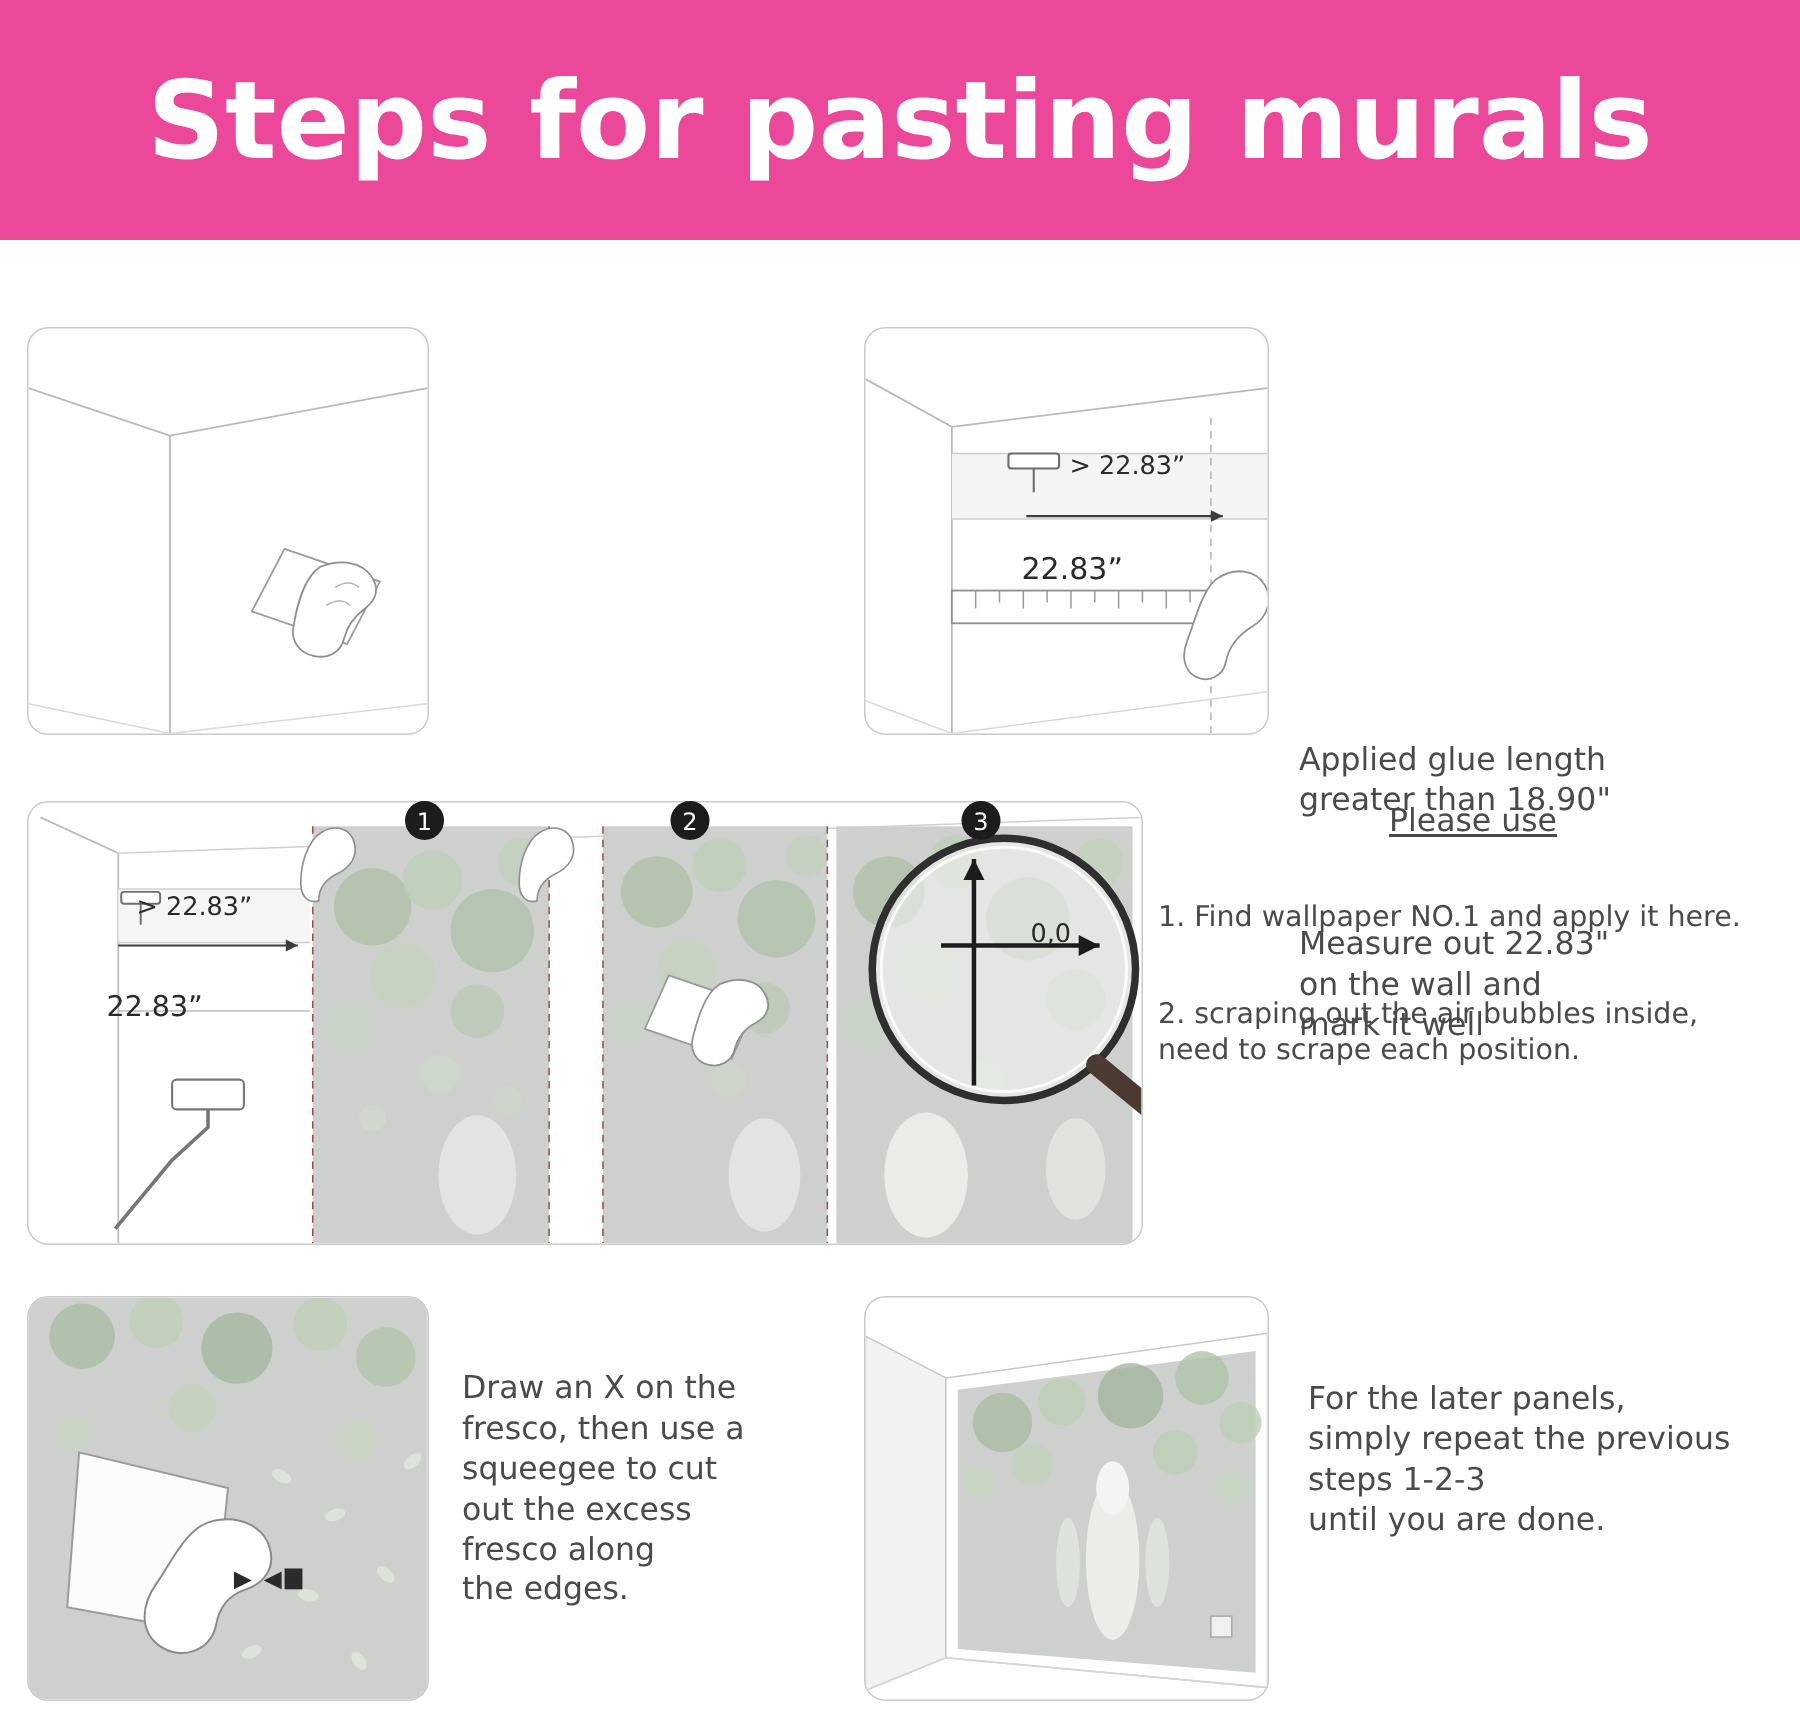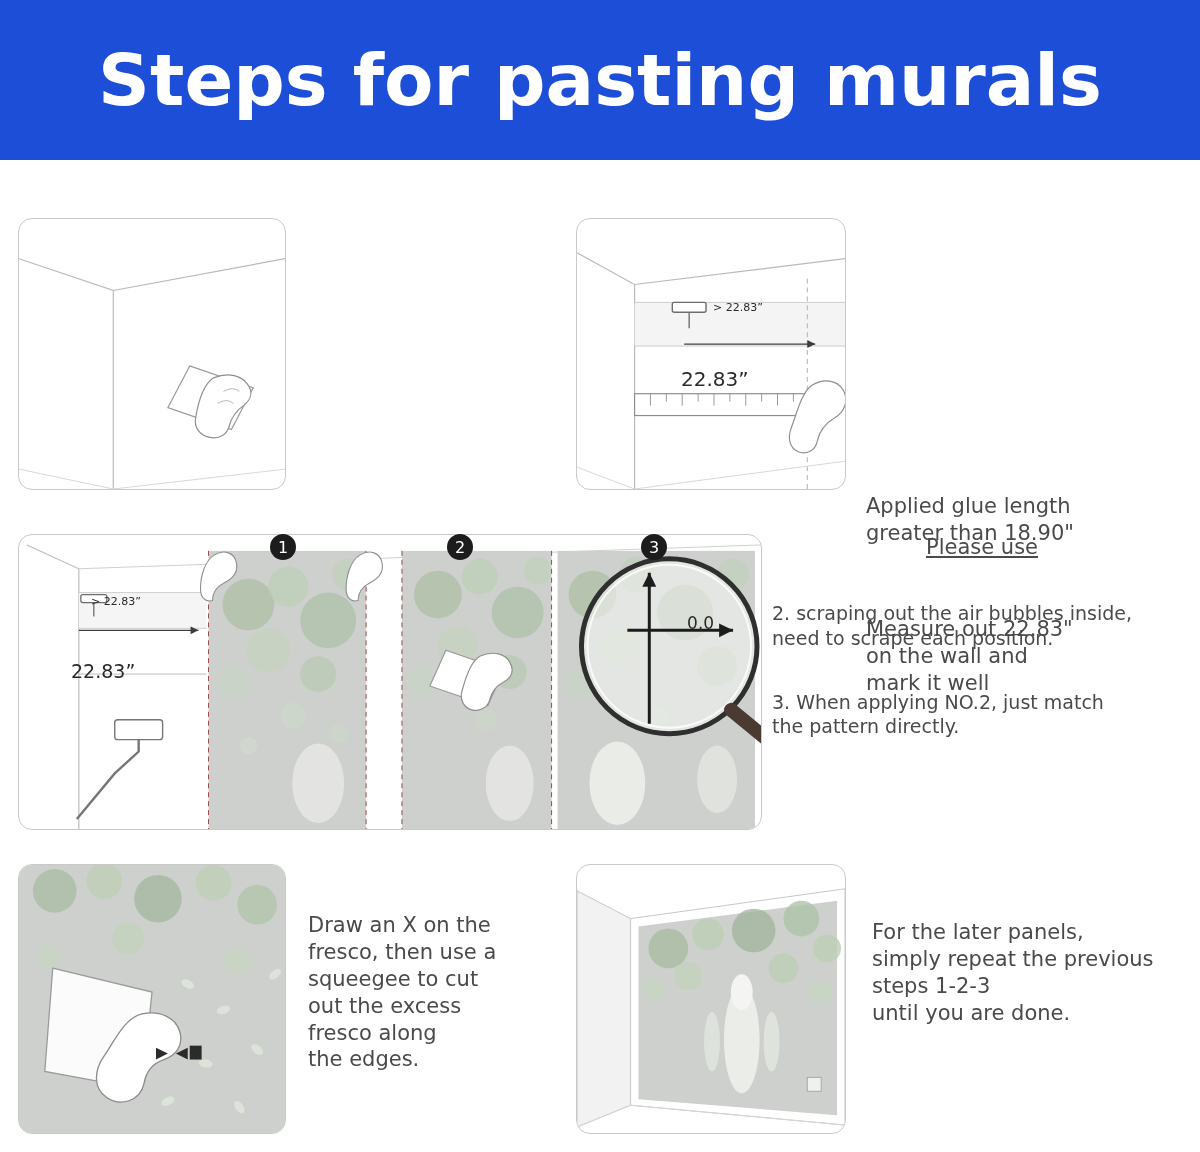--- a/index.html
+++ b/index.html
@@ -12,21 +12,21 @@
     height: 1152px;
     font-family: "DejaVu Sans", sans-serif;
     color: #3a3a3a;
     overflow: hidden;
     position: relative;
   }
 
   
   .header {
     height: 160px;
-    background: #1d4ed8;
+    background: #ec4899;
     display: flex;
     align-items: center;
     justify-content: center;
   }
   .header-title {
     color: #ffffff;
     font-size: 72px;
     font-weight: bold;
     letter-spacing: 0px;
     line-height: 1;
@@ -161,21 +161,21 @@
     left: 872px;
     top: 919px;
     width: 320px;
   }
 
   
   .ill { position: absolute; inset: 0; }
   .ill svg { display: block; width: 100%; height: 100%; }
 
   .measure-label {
-    font-size: 11px;
+    font-size: 17px;
     color: #2a2a2a;
     font-family: "DejaVu Sans", sans-serif;
   }
 </style>
 </head>
 <body>
 
 <div class="header">
   <div class="header-title">Steps for pasting murals</div>
 </div>
@@ -337,24 +337,23 @@
   <div class="measure-label" style="position:absolute; left:52px; top:125px; font-size:19px;">22.83”</div>
   <div class="measure-label" style="position:absolute; left:668px; top:78px; font-size:17px;">0,0</div>
 </div>
 
 <div class="badge" id="badge1">1</div>
 <div class="badge" id="badge2">2</div>
 <div class="badge" id="badge3">3</div>
 
 <div id="steps-text">
   <div class="use-head">Please use</div>
+  <div class="step-line" style="margin-top:38px;">1. Find wallpaper NO.1 and apply it here.</div>
   <div class="step-line">2. scraping out the air bubbles inside,
 need to scrape each position.</div>
-  <div class="step-line">3. When applying NO.2, just match
-the pattern directly.</div>
 </div>
 
 <div class="panel" id="box-cut">
   <div class="ill">
     <svg viewBox="0 0 268 270" preserveAspectRatio="none">
       <rect x="0" y="0" width="268" height="270" fill="#cdd0cc"></rect>
       <g opacity="0.75">
         <circle cx="36" cy="26" r="22" fill="#a9bda4"></circle>
         <circle cx="86" cy="16" r="18" fill="#bccfb6"></circle>
         <circle cx="140" cy="34" r="24" fill="#a3b79e"></circle>

